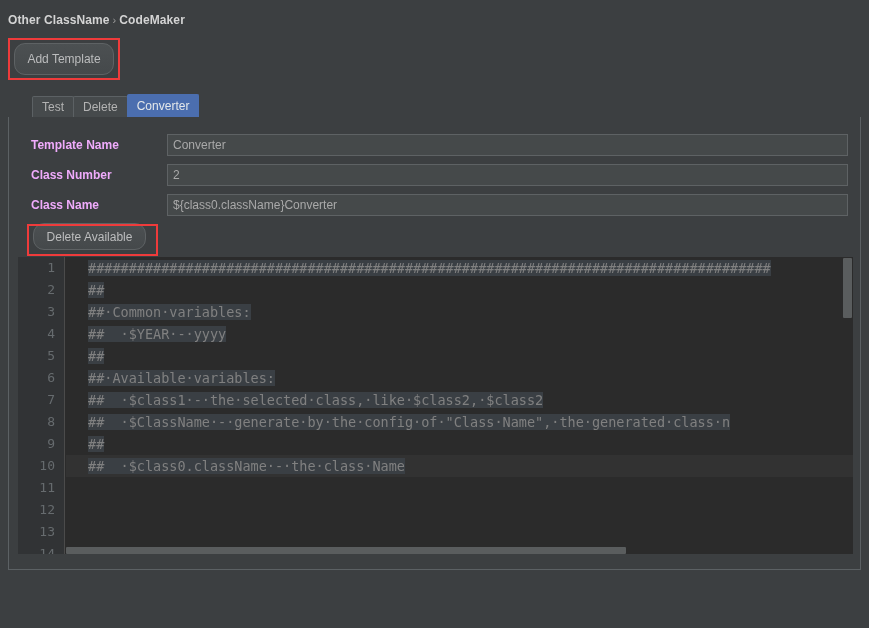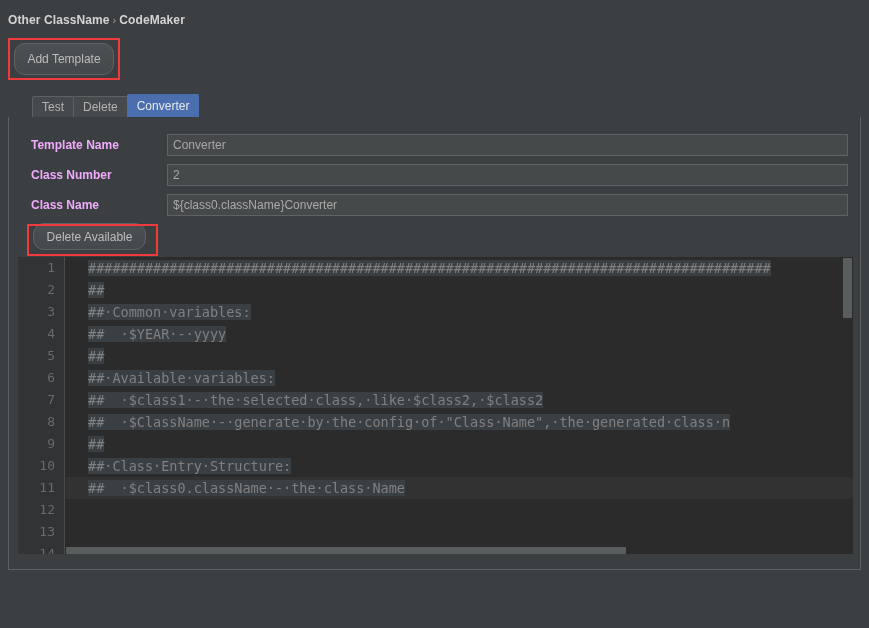--- a/index.html
+++ b/index.html
@@ -304,21 +304,20 @@
     <div class="code" id="code">
         <div class="cline"><span class="sel">####################################################################################</span></div>
         <div class="cline"><span class="sel">##</span></div>
         <div class="cline"><span class="sel">##·Common·variables:</span></div>
         <div class="cline"><span class="sel">##&nbsp;&nbsp;·$YEAR·-·yyyy</span></div>
         <div class="cline"><span class="sel">##</span></div>
         <div class="cline"><span class="sel">##·Available·variables:</span></div>
         <div class="cline"><span class="sel">##&nbsp;&nbsp;·$class1·-·the·selected·class,·like·$class2,·$class2</span></div>
         <div class="cline"><span class="sel">##&nbsp;&nbsp;·$ClassName·-·generate·by·the·config·of·"Class·Name",·the·generated·class·n</span></div>
         <div class="cline"><span class="sel">##</span></div>
-        <div class="cline"><span class="sel">##·Class·Entry·Structure:</span></div>
         <div class="cline hl"><span class="sel">##&nbsp;&nbsp;·$class0.className·-·the·class·Name</span></div>
       </div>
     <div class="scroll-v"></div>
     <div class="scroll-h"></div>
   </div>
 </div>
 
 <div class="annot" id="annot-delete"></div>
 
 </body></html>

